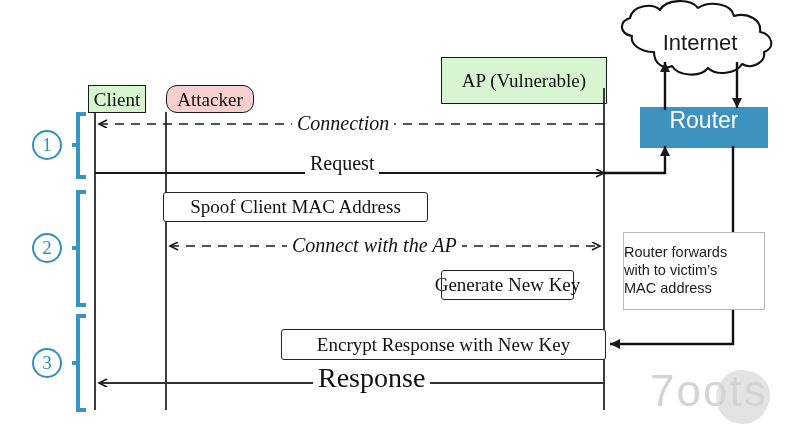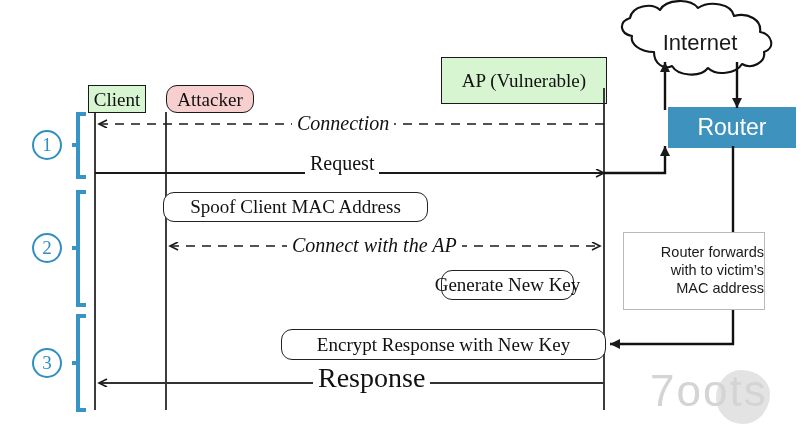--- a/index.html
+++ b/index.html
@@ -36,48 +36,46 @@
   }
   .actor-ap {
     background: #d8f5d2;
   }
   .router-box {
     position: absolute;
     box-sizing: border-box;
     background: #3d93bd;
     color: #ffffff;
     display: flex;
-    align-items: center;
     justify-content: center;
     font-family: "Liberation Sans", sans-serif;
     font-size: 23px;
     border: none;
-    margin-left: 28px;
   }
   .rbox {
     position: absolute;
     box-sizing: border-box;
     border: 1.5px solid #222222;
-    border-radius: 11px;
+    border-radius: 3px;
     background: #ffffff;
     display: flex;
     align-items: center;
     justify-content: center;
     font-family: "Liberation Serif", serif;
     color: #111111;
     white-space: nowrap;
     z-index: 6;
   }
   .note-box {
     position: absolute;
     box-sizing: border-box;
     border: 1px solid #b9b9b9;
     background: #ffffff;
     display: flex;
-    align-items: flex-end;
+    align-items: flex-start;
     justify-content: center;
     text-align: center;
     font-family: "Liberation Sans", sans-serif;
     font-size: 14.5px;
     line-height: 1.22;
     color: #1a1a1a;
     z-index: 6;
   }
   .msg-label {
     position: absolute;

